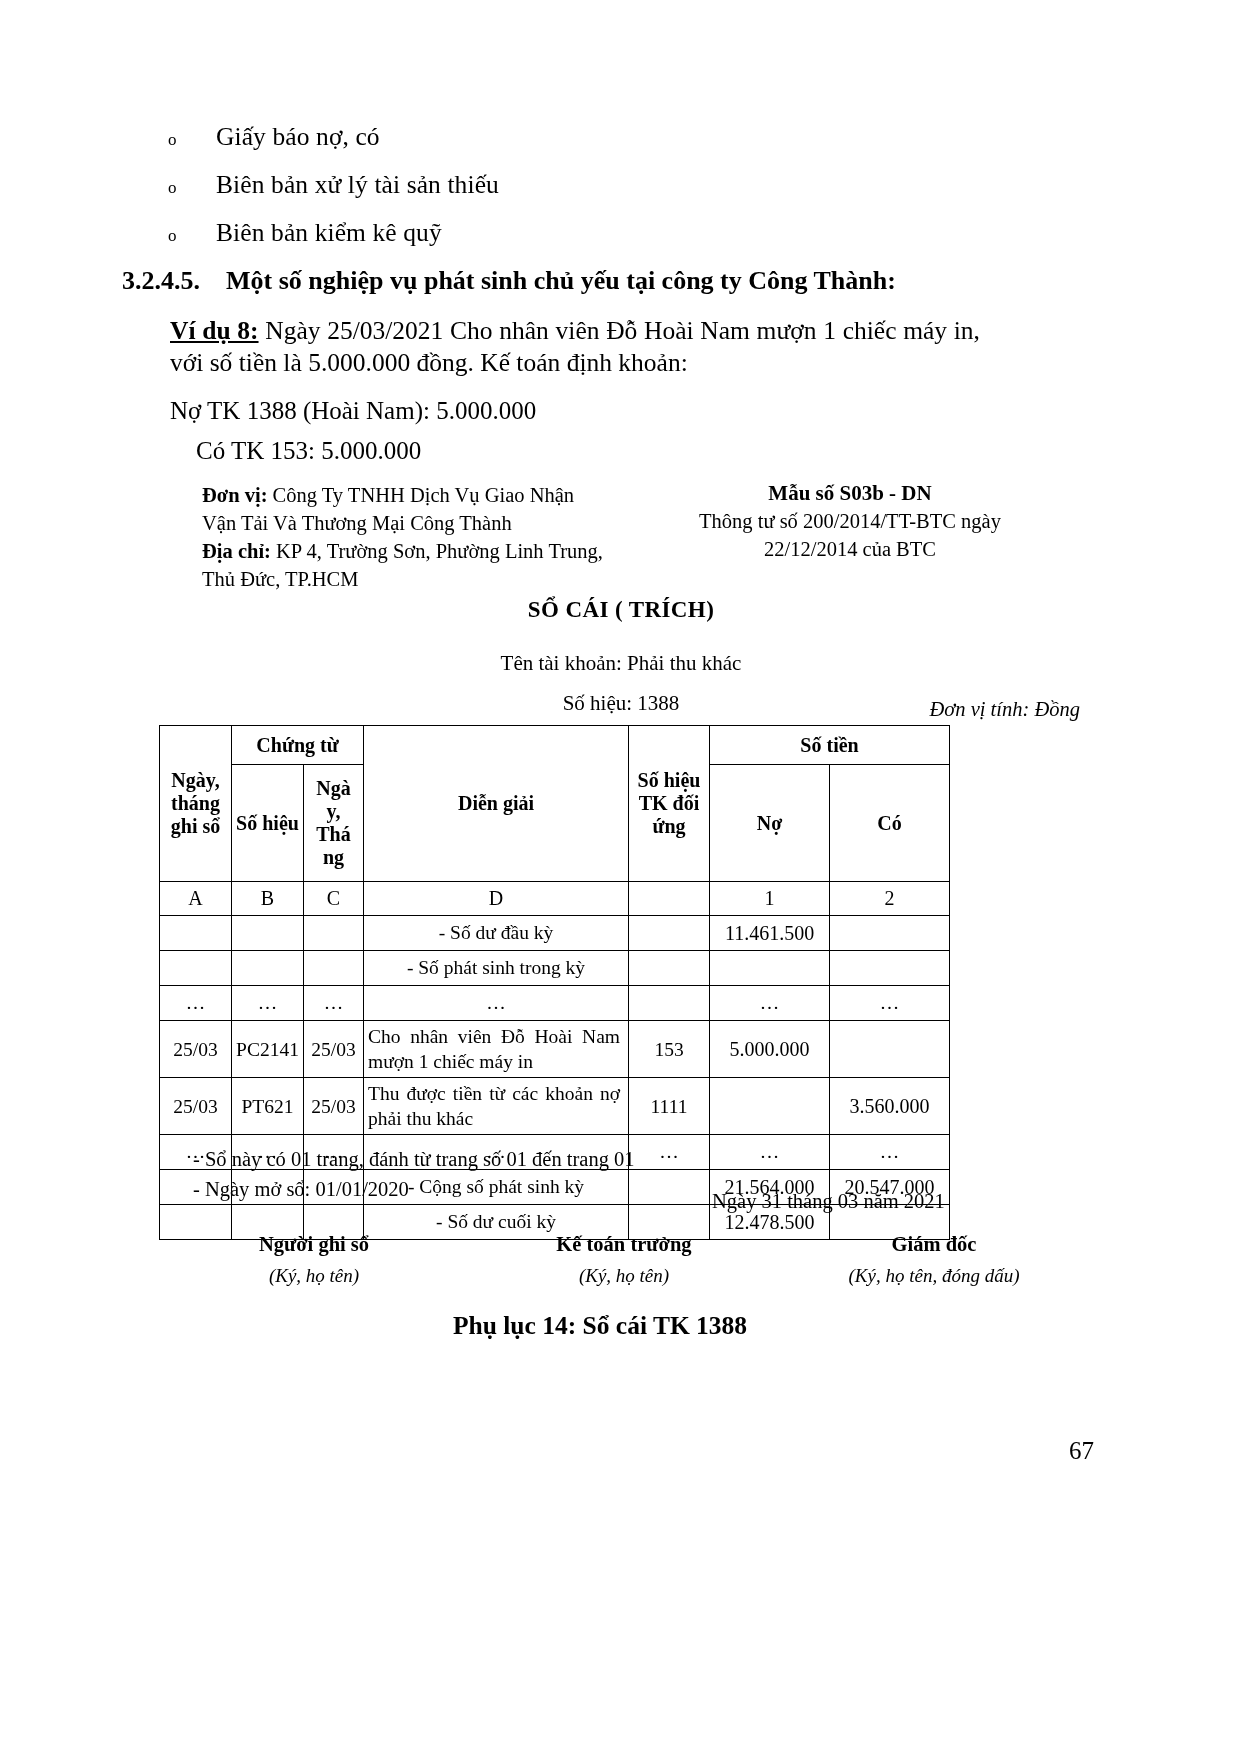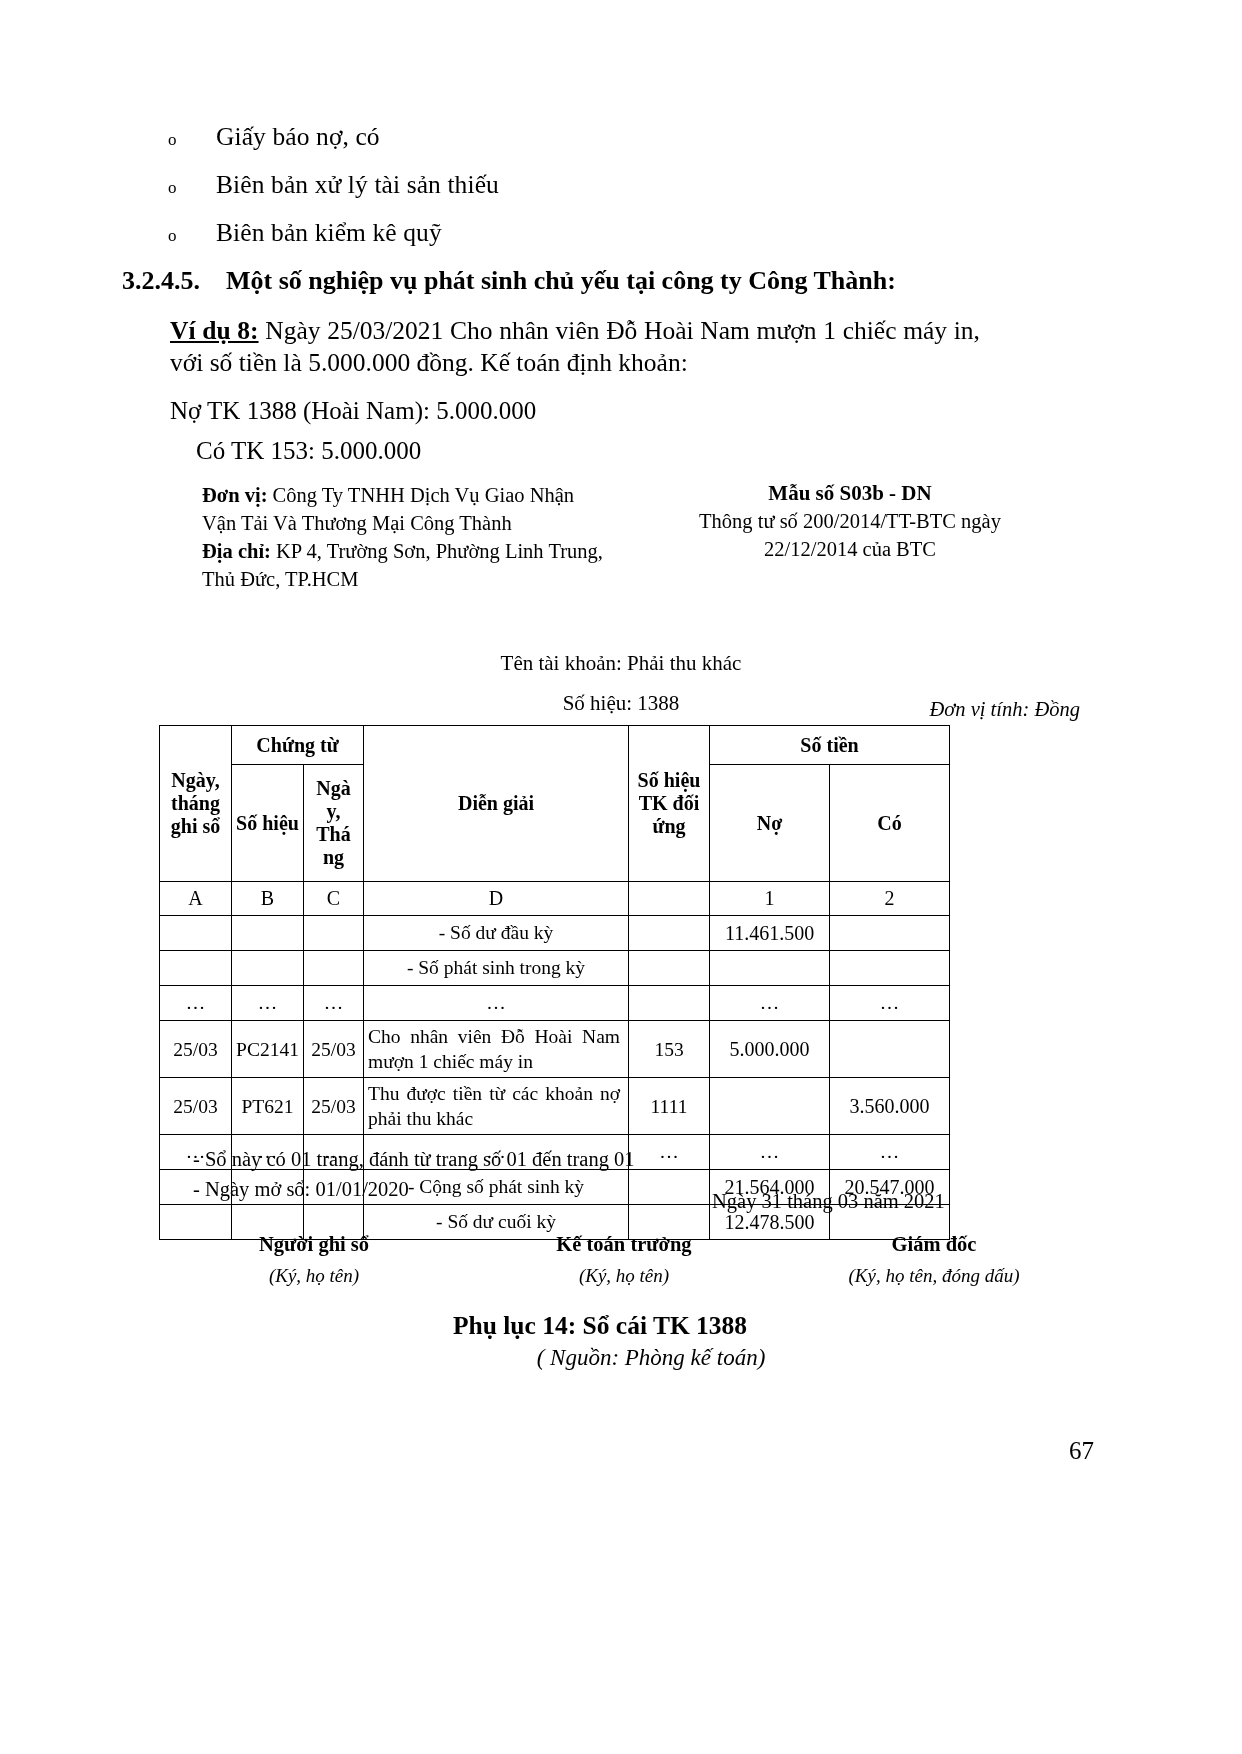--- a/index.html
+++ b/index.html
@@ -299,20 +299,21 @@
     </div>
     <div>Thủ Đức, TP.HCM</div>
   </div>
 
   <div class="form-code-block">
     <div class="code">Mẫu số S03b - DN</div>
     <div>Thông tư số 200/2014/TT-BTC  ngày</div>
     <div>22/12/2014 của BTC</div>
   </div>
 
+  <div class="ledger-title">SỔ CÁI ( TRÍCH)</div>
   <div class="ledger-sub s2">Tên tài khoản: Phải thu khác</div>
   <div class="ledger-sub s3">Số hiệu: 1388</div>
   <div class="unit-of-measure">Đơn vị tính: Đồng</div>
 
   <table class="ledger">
     <colgroup>
       <col class="col-a">
         <col class="col-b">
         <col class="col-c">
         <col class="col-d">
@@ -441,17 +442,16 @@
       <div class="title">Kế toán trưởng</div>
       <div class="note">(Ký, họ tên)</div>
     </div>
     <div class="sign-col">
       <div class="title">Giám đốc</div>
       <div class="note">(Ký, họ tên, đóng dấu)</div>
     </div>
   </div>
 
   <div class="caption-main">Phụ lục 14: Sổ cái TK 1388</div>
-  <div class="caption-source">( Nguồn: Phòng kế toán)</div>
 
   <div class="page-number">67</div>
 
 </div>
 
 </body></html>

